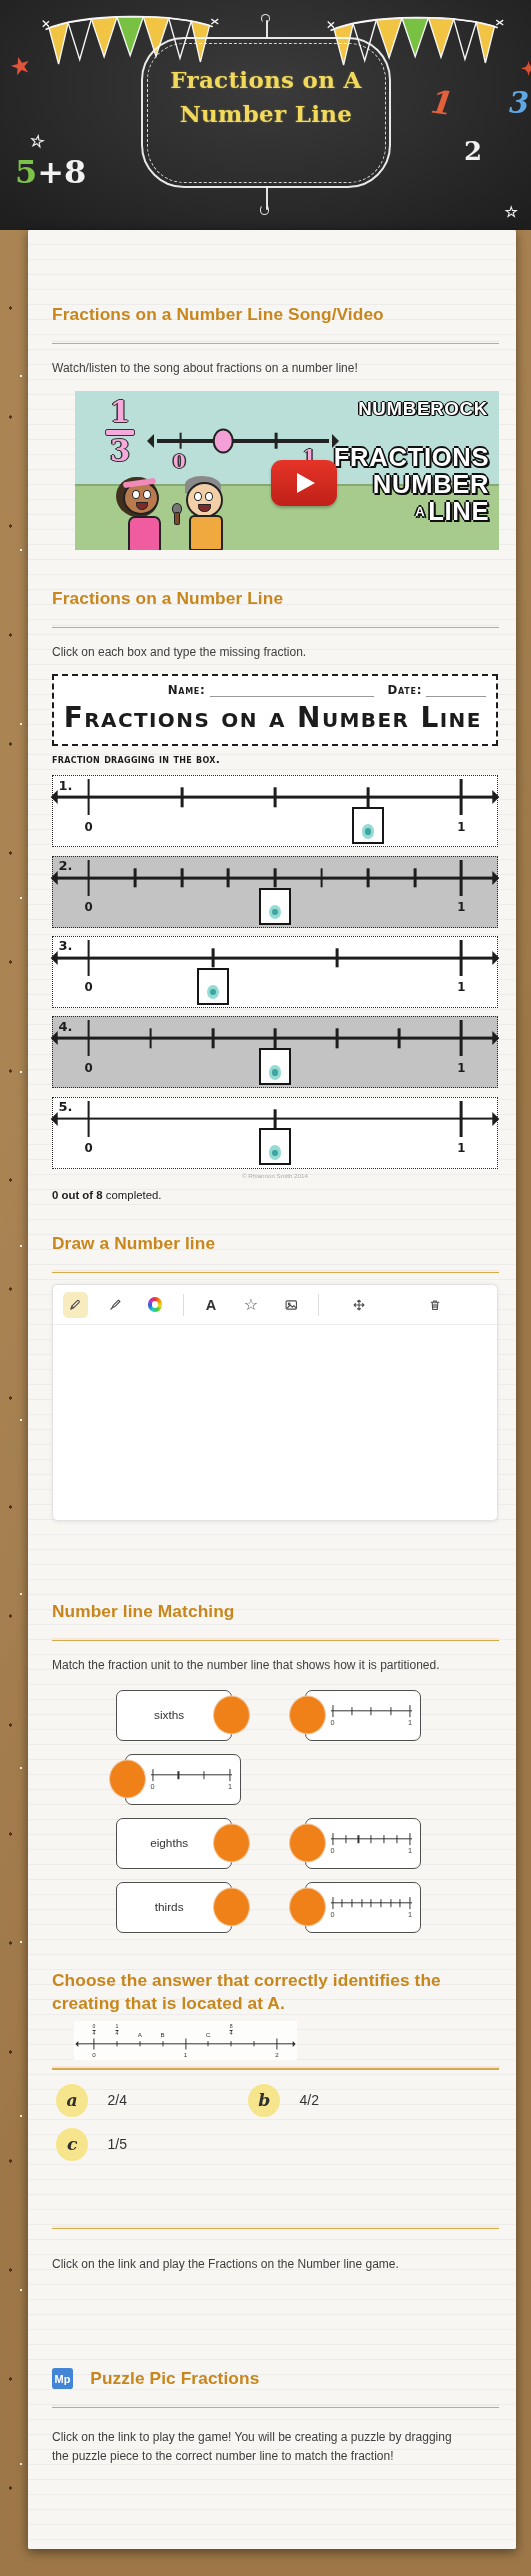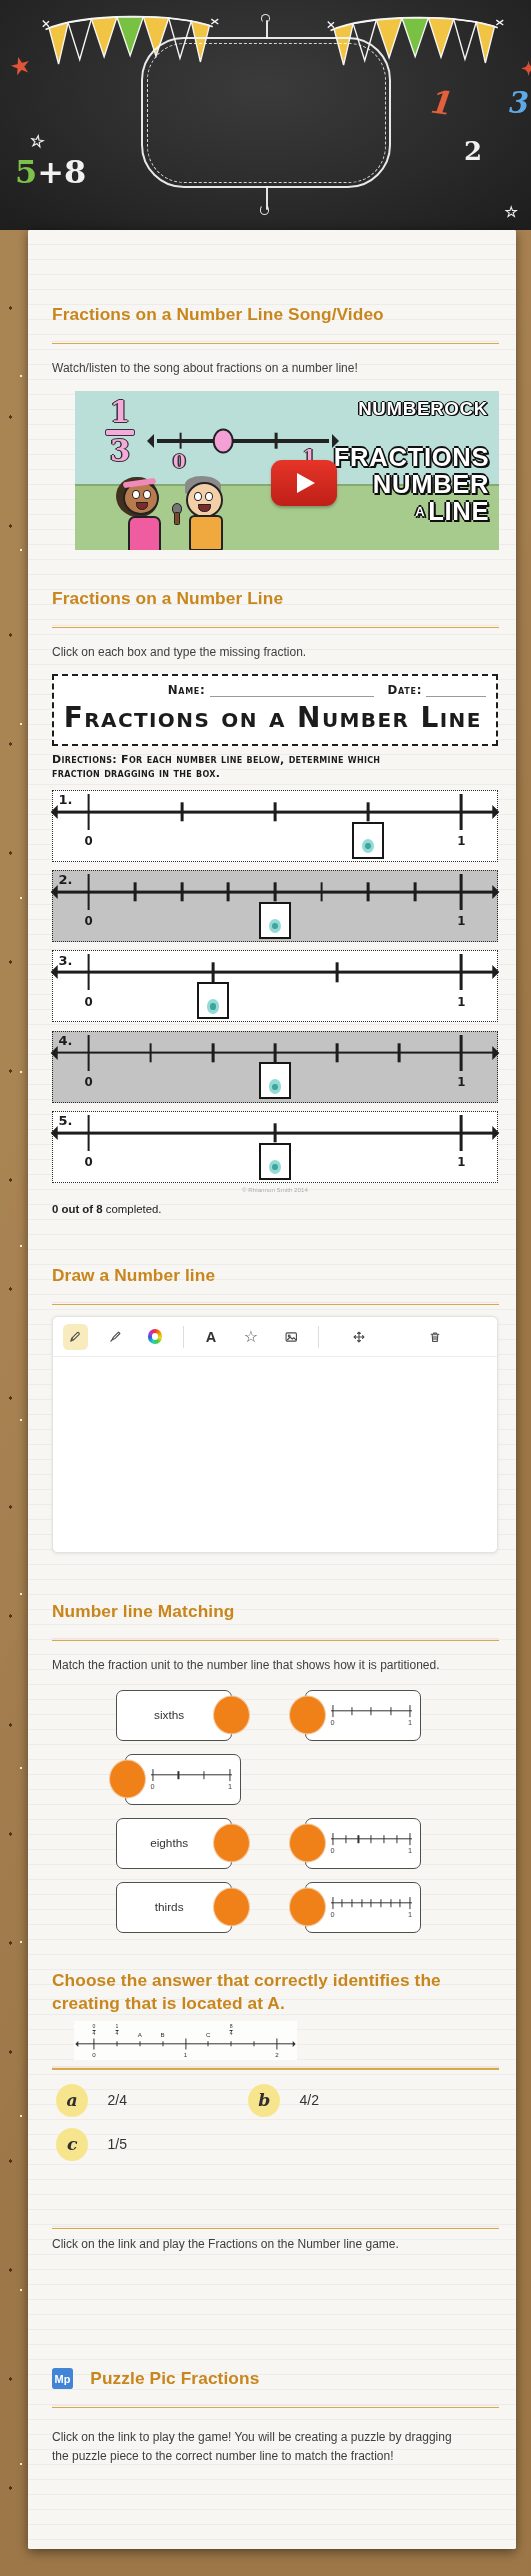--- a/index.html
+++ b/index.html
@@ -162,20 +162,22 @@
       <polygon points="74.3,18.8 111.4,16.0 92.8,73.4" fill="#f2c443" stroke="#f5f5f5" stroke-width="2"></polygon>
       <polygon points="111.4,16.0 149.6,15.6 130.5,71.8" fill="#79c143" stroke="#f5f5f5" stroke-width="2"></polygon>
       <polygon points="149.6,15.6 186.3,17.5 167.9,72.6" fill="#f2c443" stroke="#f5f5f5" stroke-width="2"></polygon>
       <polygon points="186.3,17.5 219.0,21.8 202.6,75.7" fill="none" stroke="#f5f5f5" stroke-width="2"></polygon>
       <polygon points="219.0,21.8 245.3,28.3 232.1,81.0" fill="#f2c443" stroke="#f5f5f5" stroke-width="2"></polygon>
     </svg>
 
   <div class="frame">
     <div class="frame-curl"></div>
     <div class="chalk-title">
+      <div>Fractions on A</div>
+      <div>Number Line</div>
     </div>
     <div class="frame-tail"></div>
   </div>
 
   <span class="dd" style="left:11px;top:55px;color:#e0543a;font-size:21px;transform:rotate(-15deg)">★</span>
   <span class="dd" style="left:30px;top:133px;color:#eee;font-size:16.6px;transform:rotate(10deg)">☆</span>
   <span class="dd" style="left:15px;top:156px;font-size:32px">
     <span style="color:#7cc14a">5</span><span style="color:#f2f2f2">+8</span>
   </span>
   <span class="dd" style="right:79px;top:87px;color:#e2603b;font-size:32px;font-style:italic;transform:rotate(8deg)">1</span>
@@ -247,21 +249,20 @@
       <div class="ws-head marker">
         <div class="ws-namerow">
           <span>Name:</span>
           <span class="ws-ul" style="flex:1;margin:0 14px 0 4.2px"></span>
           <span>Date:</span>
           <span class="ws-ul" style="width:60px;margin-left:4.2px"></span>
         </div>
         <div class="ws-title">Fractions on a Number Line</div>
       </div>
       <div class="ws-dir marker">
-        <div>Directions: For each number line below, determine which</div>
         <div>fraction dragging in the box.</div>
       </div>
       <div>
           <div class="strip">
             <span class="strip-num marker">1.</span>
             <div class="nl">
               <div class="nl-line" style="left:1%;right:1%;top:30%"></div>
               <span class="nl-ah l" style="left:1%;top:30%"></span>
               <span class="nl-ah r" style="right:1%;top:30%"></span>
               <span class="nl-tick end" style="left:8%;top:30%"></span>
@@ -350,21 +351,21 @@
                 <span class="nl-dot"></span>
               </span>
             </div>
           </div>
         </div>
       <div class="ws-credit">© Rhiannon Smith 2014</div>
       <div class="ws-progress"><b>0 out of 8</b><span> completed.</span></div>
     </div>
   </div>
 
-  <div class="sec" style="top:1034px">
+  <div class="sec" style="top:1002px">
     <div class="h2">Draw a Number line</div>
     <div class="rule"></div>
     <div class="panel">
       <div class="tools">
           <span class="tool sel">
             <svg width="14" height="14" viewBox="0 0 20 20">
               <path d="M4 16 L5.5 11.5 L13 4 a1.8 1.8 0 0 1 2.6 2.6 L8 14 Z M5.5 11.5 L8 14"></path>
             </svg>
           </span>
           <span class="tool">
@@ -536,21 +537,21 @@
         </div>
         <div class="opt">
           <span class="ocirc">c</span>
           <span class="oval">1/5</span>
         </div>
       </div>
   </div>
 
   <div class="sec" style="top:1981px">
     <div class="rule"></div>
-    <div class="para" style="margin-top:6px">Click on the link and play the Fractions on the Number line game.</div>
+    <div class="para" style="margin-top:26px">Click on the link and play the Fractions on the Number line game.</div>
   </div>
 
   <div class="sec" style="top:2137px">
     <div class="linkrow">
       <span class="mpicon">Mp</span>
       <span class="h2">Puzzle Pic Fractions</span>
     </div>
     <div class="rule"></div>
     <div class="para" style="margin-top:19.4px">Click on the link to play the game!  You will be creating a puzzle by dragging the puzzle piece to the correct number line to match the fraction!</div>
   </div>

